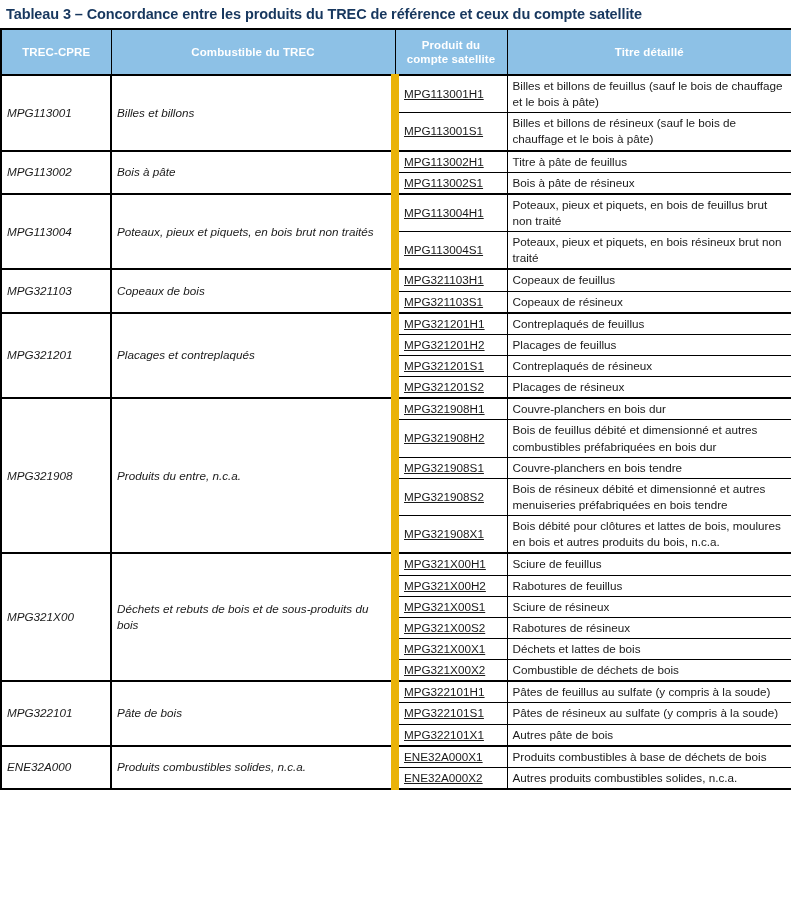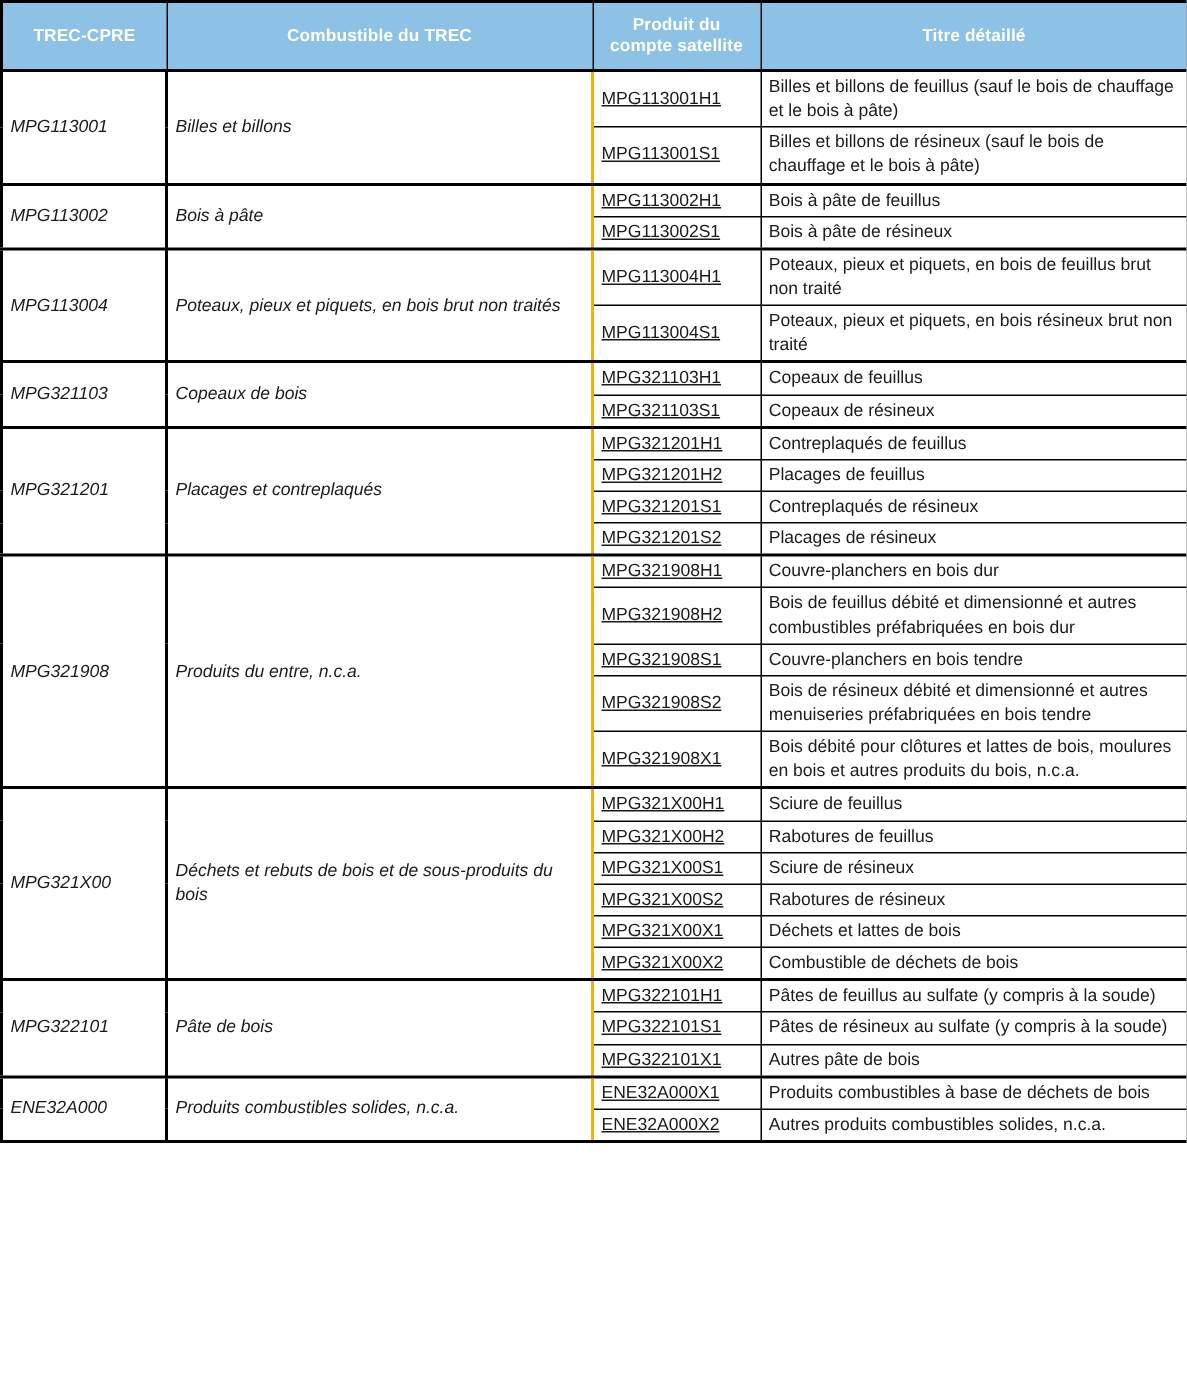--- a/index.html
+++ b/index.html
@@ -68,21 +68,21 @@
   }
   
   td.code-cell, td.desc-cell {
     border-left: 1px solid #000000;
     border-right: 2px solid #000000;
     border-top: 2px solid #000000;
     border-bottom: 2px solid #000000;
     font-style: italic;
   }
   td.code-cell { border-left: 0; }
-  td.desc-cell { border-right: 2px solid #eab308; }
+  td.desc-cell { border-right: 8px solid #eab308; }
 
   td.sat-cell {
     border-left: 0;
     border-right: 1px solid #000000;
     border-top: 1px solid #000000;
     border-bottom: 1px solid #000000;
     text-decoration: underline;
   }
   td.title-cell {
     border-left: 1px solid #000000;
@@ -99,20 +99,21 @@
   tr.group-start > td.sat-cell,
   tr.group-start > td.title-cell {
     border-top: 2px solid #000000;
   }
 </style>
 </head>
 <body>
 
 <div id="page">
 
+  <div class="caption">Tableau 3 – Concordance entre les produits du TREC de référence et ceux du compte satellite</div>
 
   <table class="concordance">
     <colgroup>
       <col class="c1">
         <col class="c2">
         <col class="c3">
         <col class="c4">
     </colgroup>
     <thead>
       <tr>
@@ -133,21 +134,21 @@
           <td class="title-cell">Billes et billons de feuillus (sauf le bois de chauffage et le bois à pâte)</td>
         </tr>
         <tr class="group-end">
           <td class="sat-cell">MPG113001S1</td>
           <td class="title-cell">Billes et billons de résineux (sauf le bois de chauffage et le bois à pâte)</td>
         </tr>
         <tr class="group-start">
           <td class="code-cell" rowspan="2">MPG113002</td>
           <td class="desc-cell" rowspan="2">Bois à pâte</td>
           <td class="sat-cell">MPG113002H1</td>
-          <td class="title-cell">Bois à pâte de feuillus</td>
+          <td class="title-cell">Titre à pâte de feuillus</td>
         </tr>
         <tr class="group-end">
           <td class="sat-cell">MPG113002S1</td>
           <td class="title-cell">Bois à pâte de résineux</td>
         </tr>
         <tr class="group-start">
           <td class="code-cell" rowspan="2">MPG113004</td>
           <td class="desc-cell" rowspan="2">Poteaux, pieux et piquets, en bois brut non traités</td>
           <td class="sat-cell">MPG113004H1</td>
           <td class="title-cell">Poteaux, pieux et piquets, en bois de feuillus brut non traité</td>

